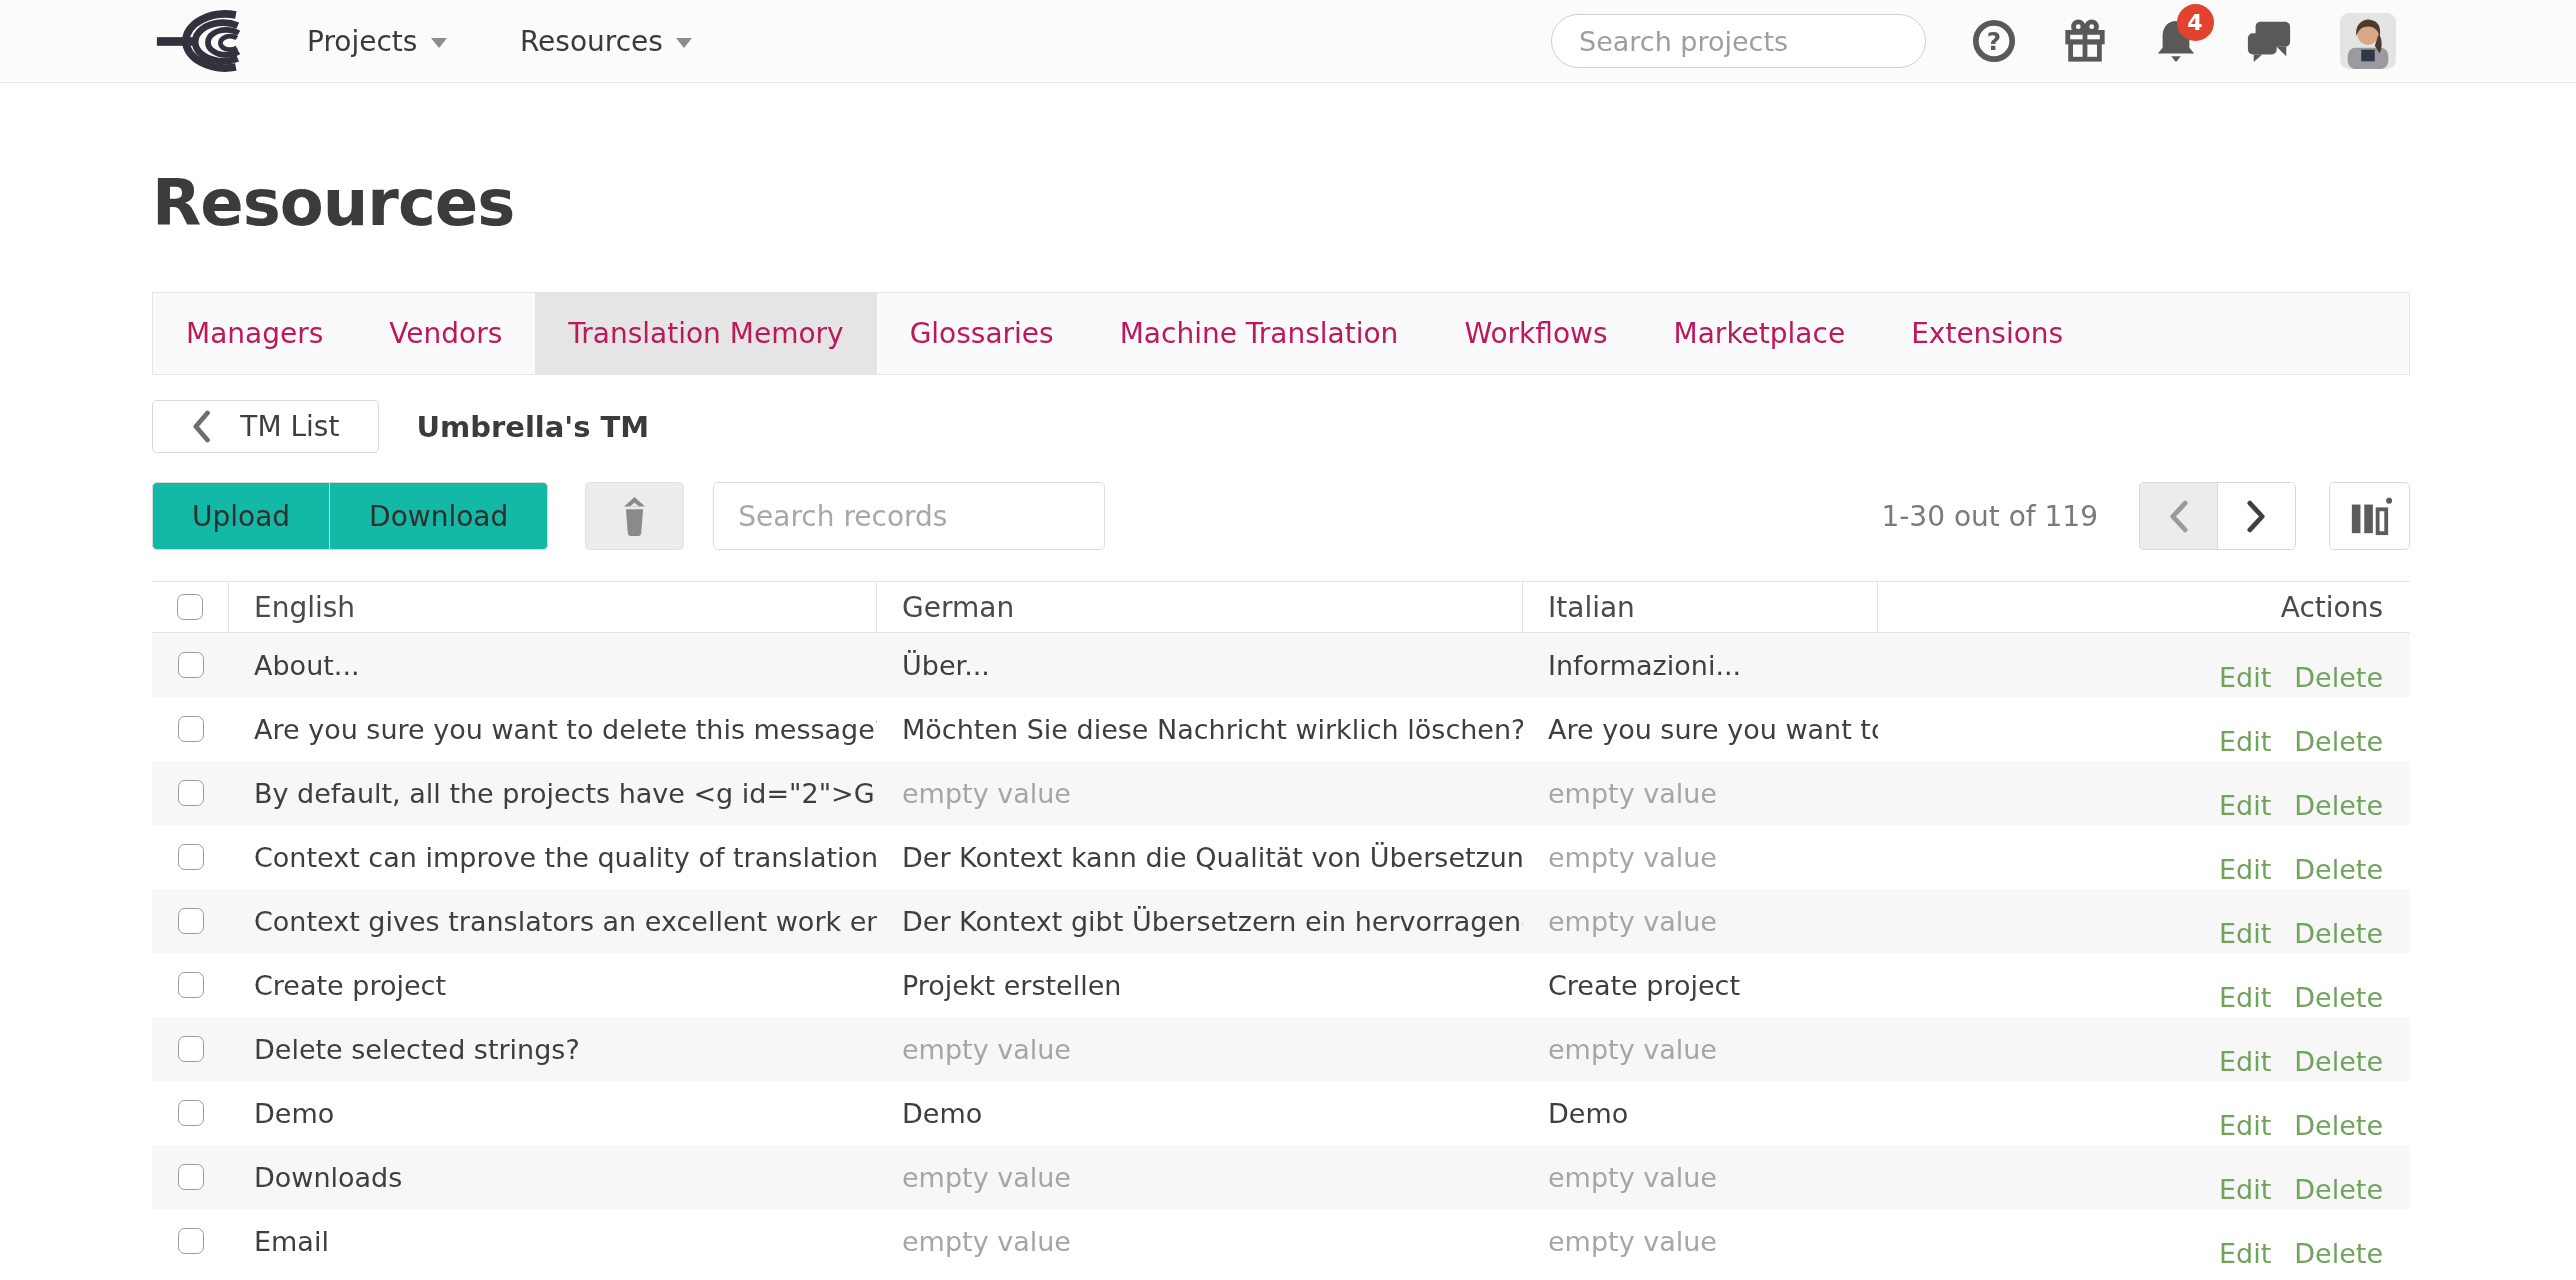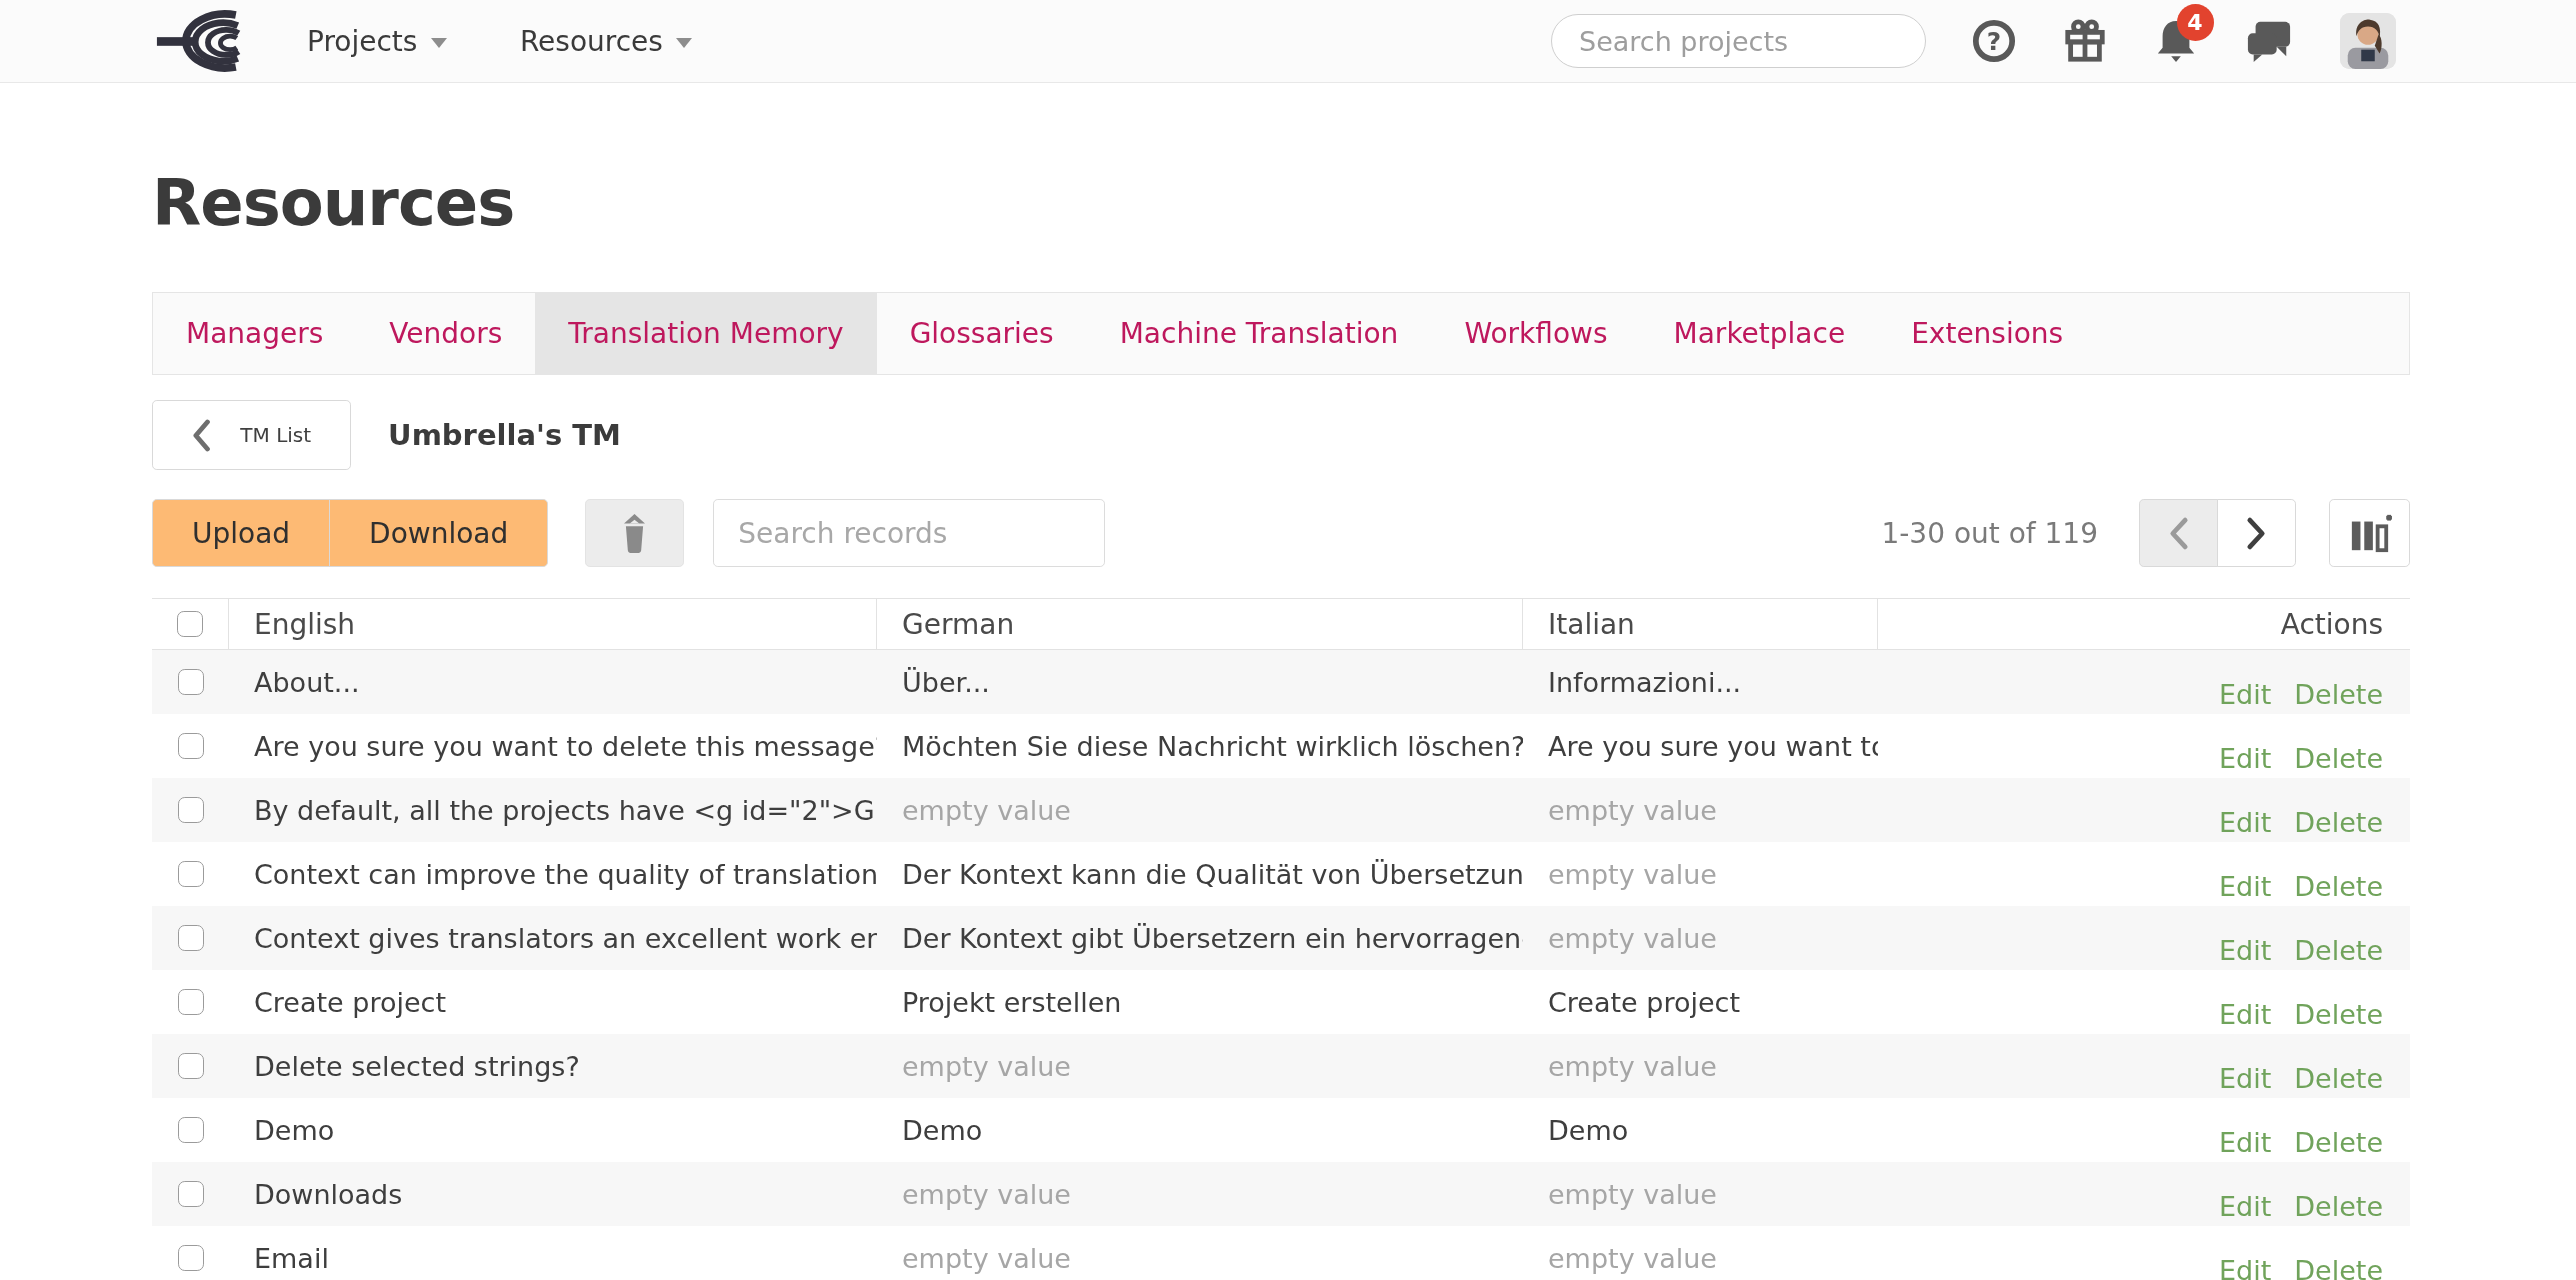--- a/index.html
+++ b/index.html
@@ -43,28 +43,28 @@
   }
   .tabs {
     margin:52px 166px 0 152px; height:83px; border:1px solid #e5e5e5; background:#fafafa;
     display:flex; align-items:stretch; font-size:28px; color:#be185d;
   }
   .tab { display:flex; align-items:center; padding:0 33px; cursor:pointer; white-space:nowrap; }
   .tab.active { background:#e5e5e5; }
   
   .crumb-row { margin:25px 166px 0 152px; display:flex; align-items:center; }
   .back-btn {
-    height:70px; background:#fff; border:1px solid #d9d9d9; border-radius:4.8px;
-    display:flex; align-items:center; gap:29px; padding:0 39px; font-size:20px; color:#3f3f3f; cursor:pointer;
+    height:53px; background:#fff; border:1px solid #d9d9d9; border-radius:4.8px;
+    display:flex; align-items:center; gap:29px; padding:0 39px; font-size:28px; color:#3f3f3f; cursor:pointer;
   }
   .tm-name { margin-left:37px; font-size:29px; font-weight:bold; color:#3b3b3b; }
   
   .toolbar { margin:29px 166px 0 152px; display:flex; align-items:center; }
   .btn {
-    height:68px; background:#fdba74; border:1px solid #d9d9d9; font-size:28px; color:#2f2f2f;
+    height:68px; background:#14b8a6; border:1px solid #d9d9d9; font-size:28px; color:#2f2f2f;
     display:flex; align-items:center; padding:0 39px; cursor:pointer; white-space:nowrap;
   }
   .btn.first { border-radius:4.8px 0 0 4.8px; }
   .btn.last  { border-radius:0 4.8px 4.8px 0; margin-left:-1px; }
   .icon-btn {
     height:68px; display:flex; align-items:center; justify-content:center; cursor:pointer;
     border:1px solid #d9d9d9; background:#fff; border-radius:4.8px;
   }
   .trash-btn { margin-left:37px; width:99px; background:#ececec; border-color:#e3e3e3; }
   .records-search {

